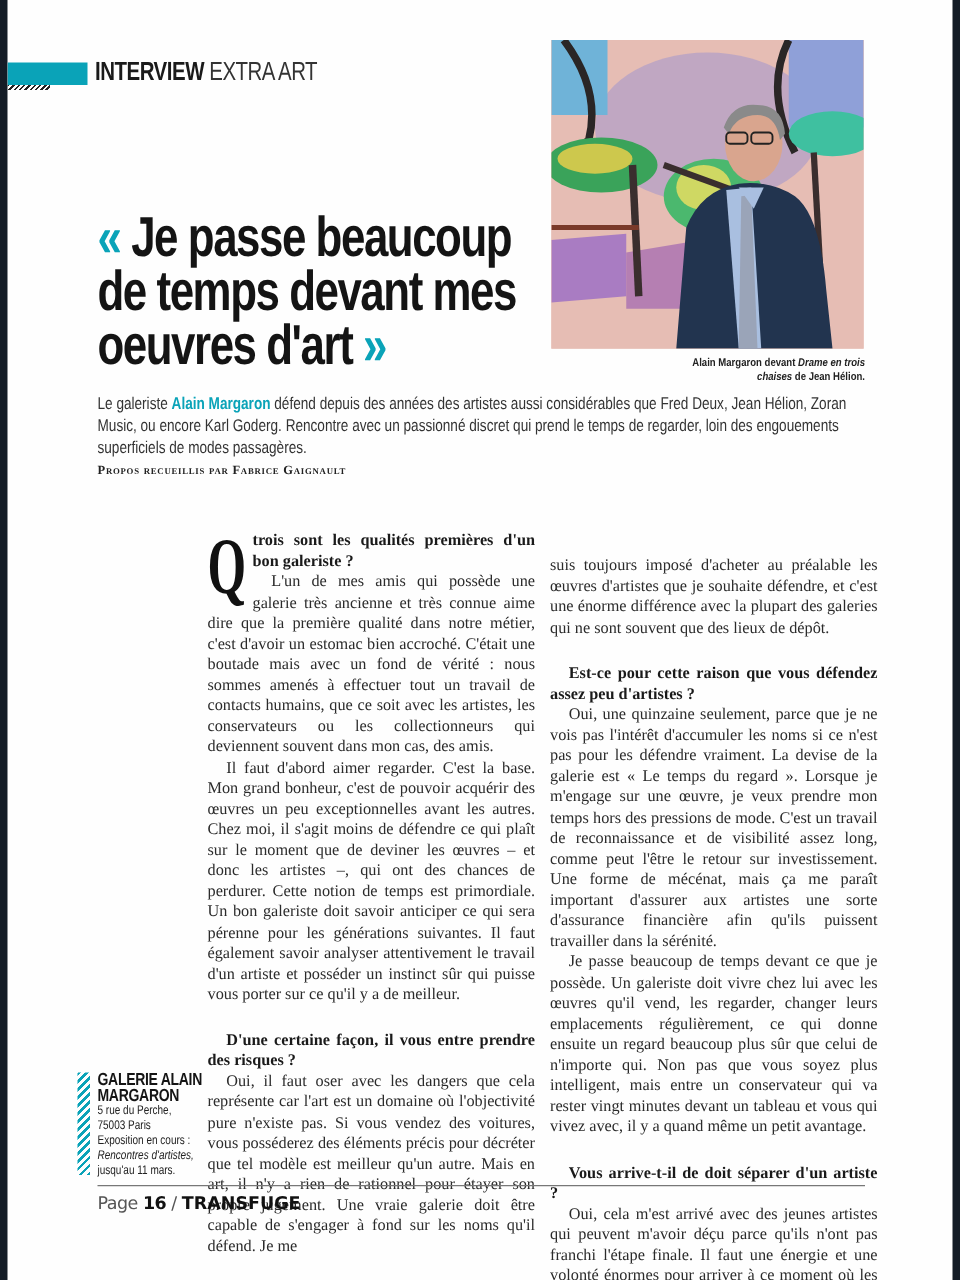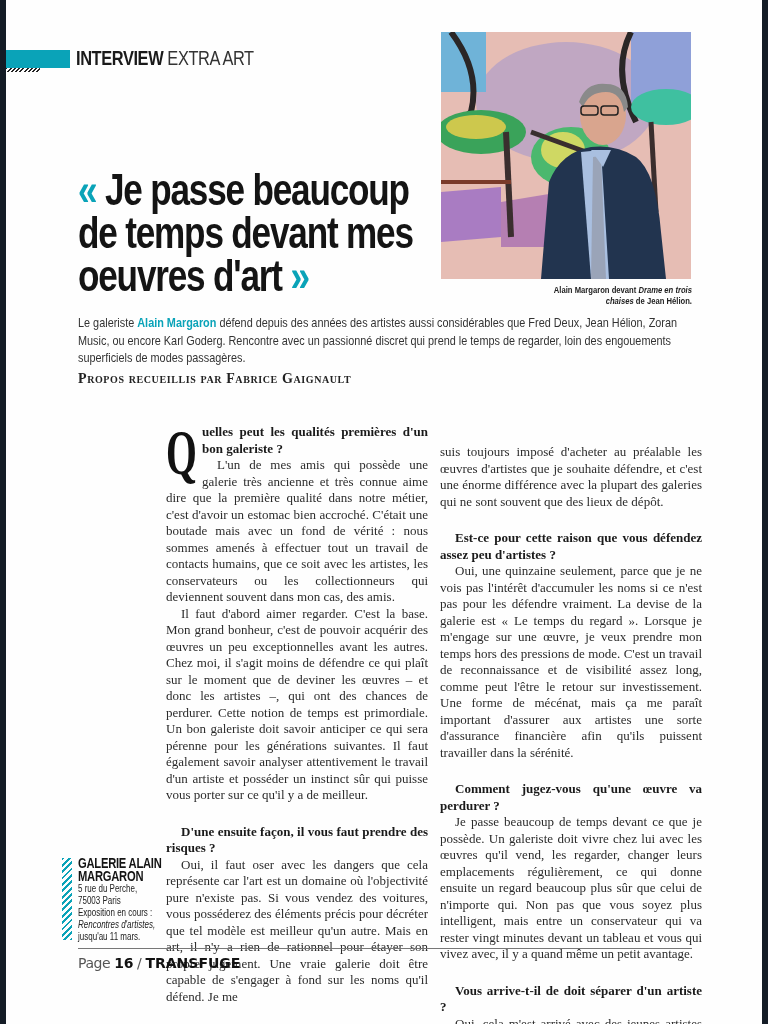--- a/index.html
+++ b/index.html
@@ -51,21 +51,21 @@
 
   
   .intro {
     position: absolute; left: 72px; top: 314px; width: 610px;
     font-family: "Liberation Sans", sans-serif; font-size: 13.6px; line-height: 17.5px; color: #333;
     transform: scaleX(0.8); transform-origin: left top; width: 760px;
   }
   .intro .name { color: #0aa3b8; font-weight: bold; }
   .byline {
     position: absolute; left: 72px; top: 371px;
-    font-family: "Liberation Serif", serif; font-weight: bold; font-size: 14px;
+    font-family: "Liberation Serif", serif; font-weight: bold; font-size: 10px;
     font-variant: small-caps; letter-spacing: 0.6px; color: #222;
   }
 
   
   .col {
     position: absolute; top: 424px; width: 262px;
     font-family: "Liberation Serif", serif; font-size: 13px; line-height: 16.5px; color: #2b2b2b;
     text-align: justify; hyphens: manual;
   }
   .col.c1 { left: 160px; }
@@ -157,32 +157,31 @@
     <span>Alain Margaron devant </span><i>Drame en trois chaises</i><span> de Jean Hélion.</span>
   </div>
 
   <p class="intro">
     <span>Le galeriste </span><span class="name">Alain Margaron</span><span> défend depuis des années des artistes aussi considérables que Fred Deux, Jean Hélion, Zoran Music, ou encore Karl Goderg. Rencontre avec un passionné discret qui prend le temps de regarder, loin des engouements superficiels de modes passagères.</span>
   </p>
   <div class="byline">Propos recueillis par Fabrice Gaignault</div>
 
   <div class="col c1">
     <span class="dropcap">Q</span>
-    <p class="q first">uelles peut les qualités premières d'un bon galeriste ?</p>
+    <p class="q first">trois sont les qualités premières d'un bon galeriste ?</p>
     <p>L'un de mes amis qui possède une galerie très ancienne et très connue aime dire que la première qualité dans notre métier, c'est d'avoir un estomac bien accroché. C'était une boutade mais avec un fond de vérité : nous sommes amenés à effectuer tout un travail de contacts humains, que ce soit avec les artistes, les conservateurs ou les collectionneurs qui deviennent souvent dans mon cas, des amis.</p>
     <p>Il faut d'abord aimer regarder. C'est la base. Mon grand bonheur, c'est de pouvoir acquérir des œuvres un peu exceptionnelles avant les autres. Chez moi, il s'agit moins de défendre ce qui plaît sur le moment que de deviner les œuvres – et donc les artistes –, qui ont des chances de perdurer. Cette notion de temps est primordiale. Un bon galeriste doit savoir anticiper ce qui sera pérenne pour les générations suivantes. Il faut également savoir analyser attentivement le travail d'un artiste et posséder un instinct sûr qui puisse vous porter sur ce qu'il y a de meilleur.</p>
-    <p class="q">D'une ensuite façon, il vous faut prendre des risques ?</p>
+    <p class="q">D'une certaine façon, il vous entre prendre des risques ?</p>
     <p>Oui, il faut oser avec les dangers que cela représente car l'art est un domaine où l'objectivité pure n'existe pas. Si vous vendez des voitures, vous posséderez des éléments précis pour décréter que tel modèle est meilleur qu'un autre. Mais en art, il n'y a rien de rationnel pour étayer son propre jugement. Une vraie galerie doit être capable de s'engager à fond sur les noms qu'il défend. Je me</p>
   </div>
 
   <div class="col c2">
     <p class="noindent">suis toujours imposé d'acheter au préalable les œuvres d'artistes que je souhaite défendre, et c'est une énorme différence avec la plupart des galeries qui ne sont souvent que des lieux de dépôt.</p>
     <p class="q">Est-ce pour cette raison que vous défendez assez peu d'artistes ?</p>
     <p>Oui, une quinzaine seulement, parce que je ne vois pas l'intérêt d'accumuler les noms si ce n'est pas pour les défendre vraiment. La devise de la galerie est « Le temps du regard ». Lorsque je m'engage sur une œuvre, je veux prendre mon temps hors des pressions de mode. C'est un travail de reconnaissance et de visibilité assez long, comme peut l'être le retour sur investissement. Une forme de mécénat, mais ça me paraît important d'assurer aux artistes une sorte d'assurance financière afin qu'ils puissent travailler dans la sérénité.</p>
-    <p class="q">Comment jugez-vous qu'une œuvre va perdurer ?</p>
     <p>Je passe beaucoup de temps devant ce que je possède. Un galeriste doit vivre chez lui avec les œuvres qu'il vend, les regarder, changer leurs emplacements régulièrement, ce qui donne ensuite un regard beaucoup plus sûr que celui de n'importe qui. Non pas que vous soyez plus intelligent, mais entre un conservateur qui va rester vingt minutes devant un tableau et vous qui vivez avec, il y a quand même un petit avantage.</p>
     <p class="q">Vous arrive-t-il de doit séparer d'un artiste ?</p>
     <p>Oui, cela m'est arrivé avec des jeunes artistes qui peuvent m'avoir déçu parce qu'ils n'ont pas franchi l'étape finale. Il faut une énergie et une volonté énormes pour arriver à ce moment où les musées et les grands collectionneurs commencent à s'intéresser à votre travail.</p>
   </div>
 
   <div class="infobox-hatch"></div>
   <div class="infobox">
     <div class="title">GALERIE ALAIN MARGARON</div>
     <div class="line">5 rue du Perche,</div>
     <div class="line">75003 Paris</div>

